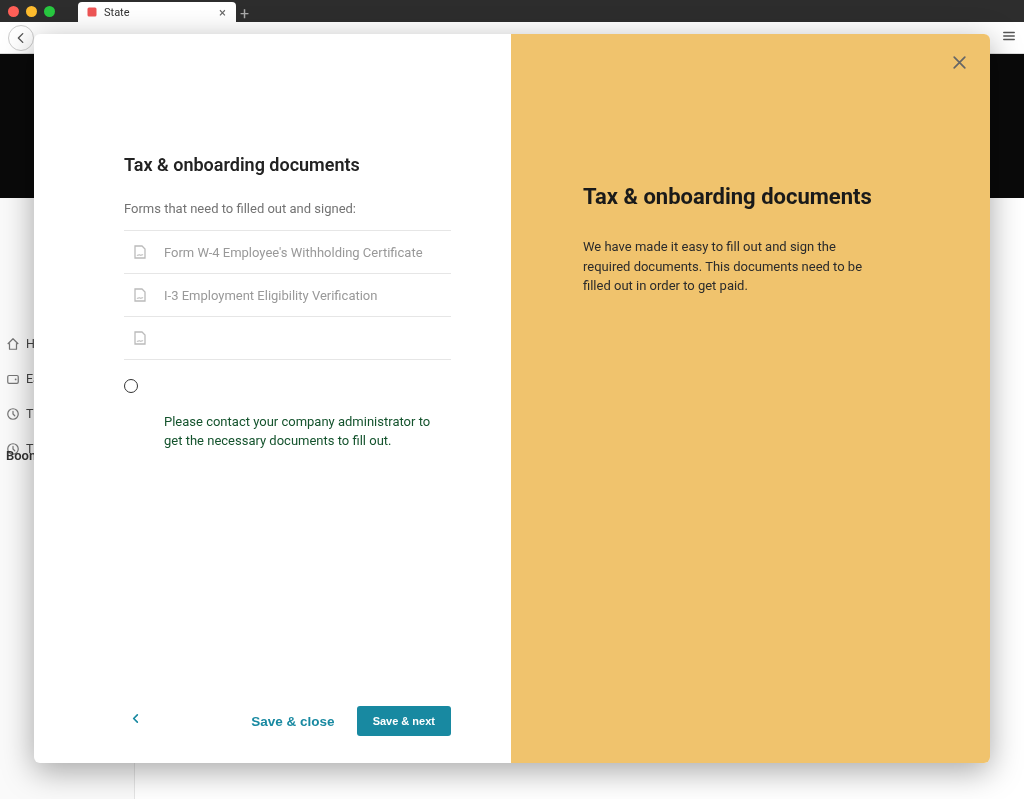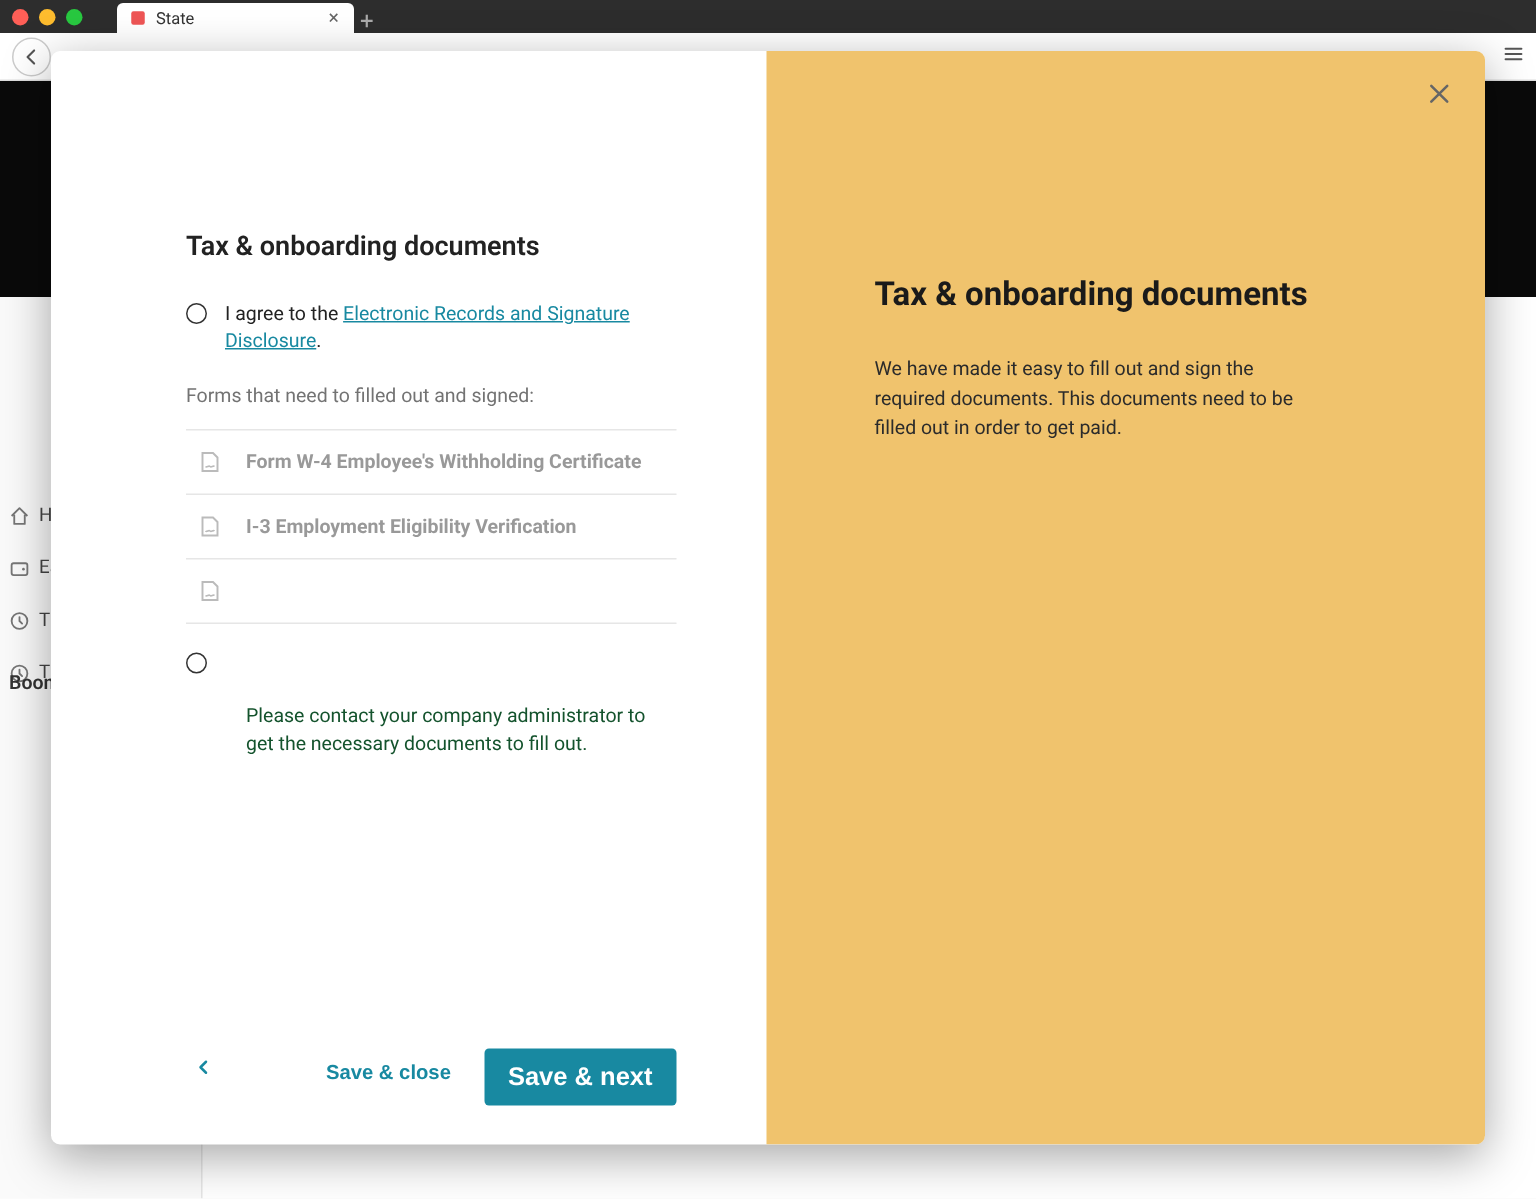--- a/index.html
+++ b/index.html
@@ -205,21 +205,20 @@
 
     .forms-label {
       font-size: 13px;
       color: #737373;
       margin-bottom: 14px;
       margin-left: 0;
     }
 
     .form-list {
       margin-left: 0;
-      font-weight: bold;
     }
     .form-row {
       display: flex;
       align-items: center;
       gap: 16px;
       padding: 13px 8px;
       border-bottom: 1px solid #e6e6e6;
       color: #999;
       font-size: 13px;
     }
@@ -258,21 +257,21 @@
       color: #1889a1;
       font-size: 13.5px;
       font-weight: 600;
       cursor: pointer;
       padding: 8px 14px;
     }
     .btn-primary {
       background: #1889a1;
       border: none;
       color: #fff;
-      font-size: 17px;
+      font-size: 11px;
       font-weight: 600;
       cursor: pointer;
       padding: 9px 16px;
       border-radius: 3px;
       margin-left: 8px;
     }
   </style>
 </head>
 <body>
 
@@ -352,26 +351,20 @@
         </svg>
       </span>
     <span>Tim</span>
   </div>
 </div>
 
 <div class="overlay">
   <div class="panel-left">
     <div class="left-title">Tax &amp; onboarding documents</div>
 
-    <div class="radio-row">
-      <div class="radio-circle"></div>
-      <div class="radio-text">
-        <span>I agree to the </span><span class="link">Electronic Records and Signature Disclosure</span><span>.</span>
-      </div>
-    </div>
 
     <div class="forms-label">Forms that need to filled out and signed:</div>
     <div class="form-list">
       <div class="form-row">
         <svg class="doc-icon" viewBox="0 0 16 16">
             <path d="M3 2h7l3 3v9H3z" fill="none" stroke="#bbb" stroke-width="1.3"></path>
             <path d="M5 11c1 1 2-1 3 0s2-1 3 0" fill="none" stroke="#bbb" stroke-width="1.1"></path>
           </svg>
         <span>Form W-4 Employee's Withholding Certificate</span>
       </div>

